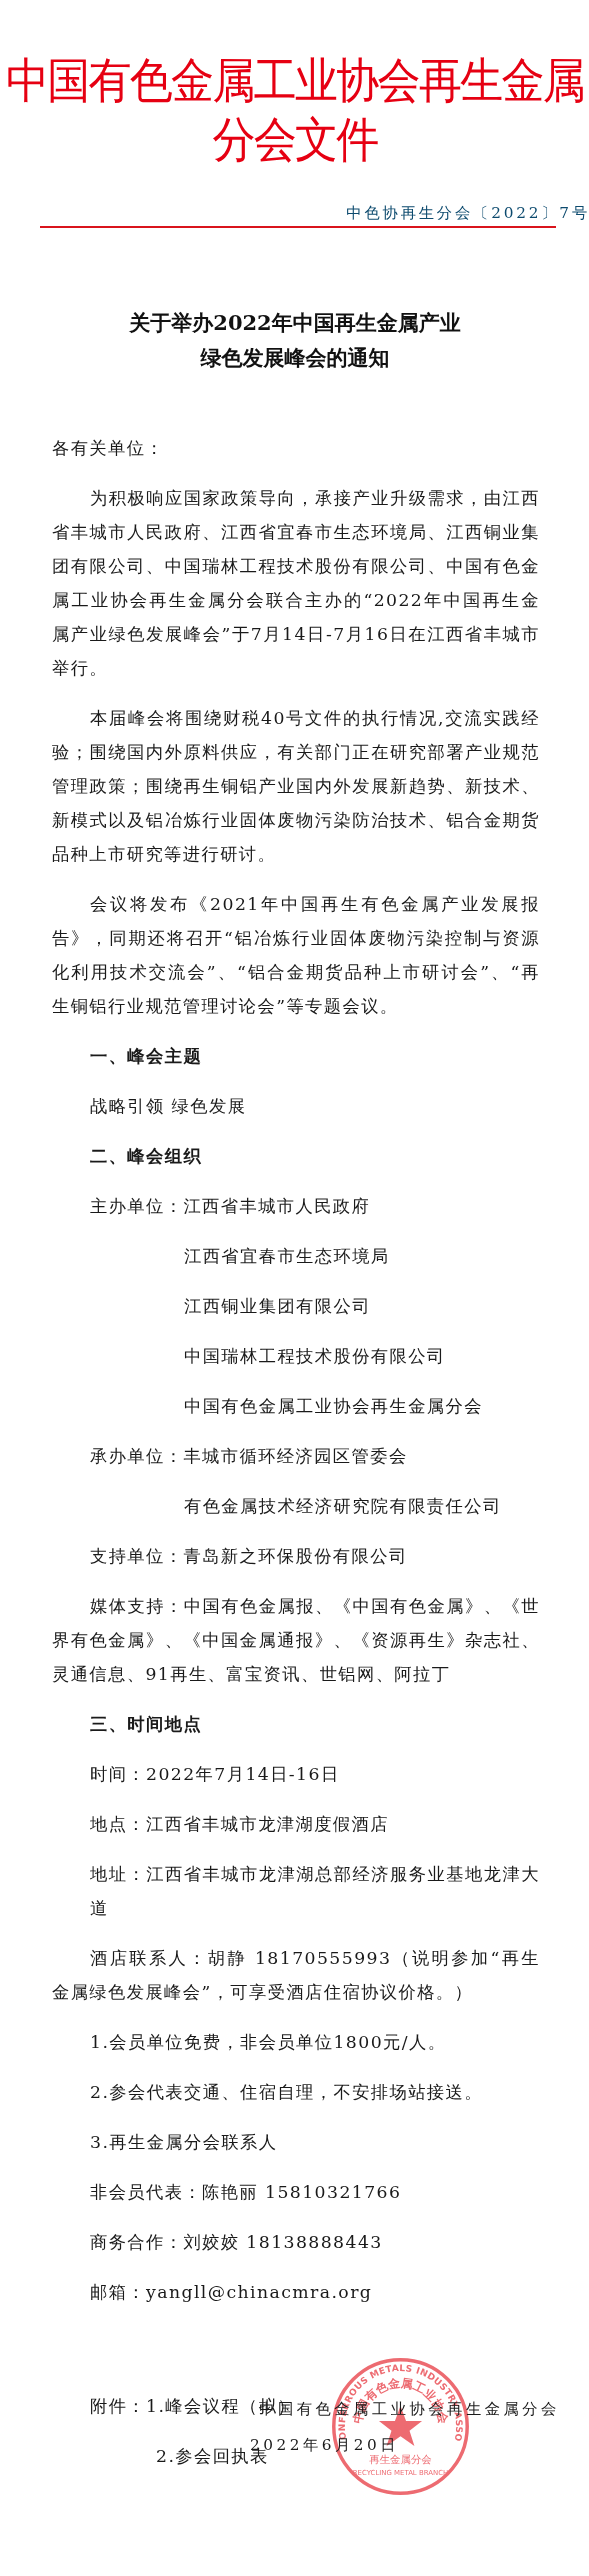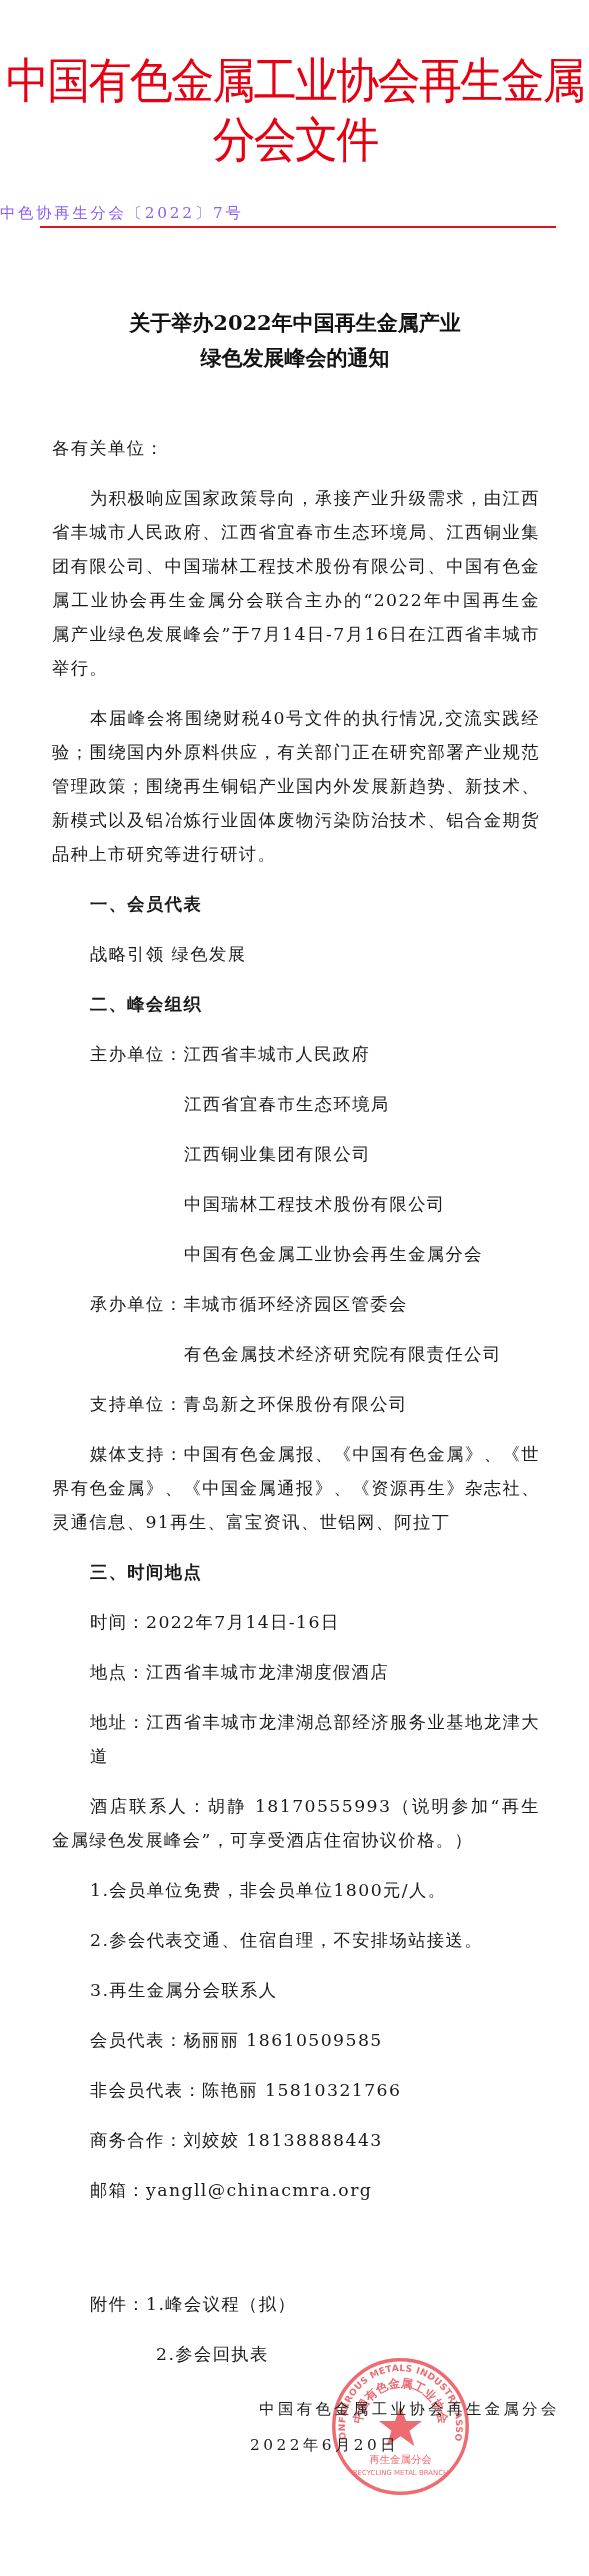--- a/index.html
+++ b/index.html
@@ -1,19 +1,19 @@
 <!DOCTYPE html>
 <html style="font-size:11px"><head>
 <meta charset="utf-8">
 <style>
   html,body{margin:0;padding:0;background:#fff;}
   body{width:590px;height:2576px;position:relative;overflow:hidden;font-family:"DejaVu Serif","Liberation Serif",serif;color:#1a1a1a;}
   .abs{position:absolute;}
   .red-head{left:0;width:590px;top:57px;text-align:center;color:#e60012;font-size:43px;line-height:53px;letter-spacing:-1.7px;font-family:"Liberation Serif","DejaVu Serif",serif;transform:scaleY(1.12);}
-  .docno{left:0;width:590px;top:203px;text-align:left;font-size:15.3px;line-height:21px;letter-spacing:2.8px;color:#8b5cf6;}
+  .docno{left:0;width:590px;top:203px;text-align:right;font-size:15.3px;line-height:21px;letter-spacing:2.8px;color:#0c4a6e;}
   .redline{left:40px;width:516px;top:226px;height:2.1px;background:#d9141c;}
   .title{left:0;width:590px;text-align:center;font-weight:bold;font-size:21px;line-height:35px;color:#111;}
   .t1{top:305px;}
   .t2{top:340px;}
   .body{left:36px;width:520px;top:415px;font-size:17.3px;line-height:34px;letter-spacing:1.4px;}
   .body p{margin:16px;text-align:justify;text-align-last:auto;}
   .ind{text-indent:38px;}
   .h{padding-left:38px;font-weight:bold;font-family:"DejaVu Sans","Liberation Sans",sans-serif;}
   .l1{padding-left:38px;}
   .sub{padding-left:132px;}
@@ -31,22 +31,23 @@
 <div class="abs docno">中色协再生分会〔2022〕7号</div>
 <div class="abs redline"></div>
 
 <div class="abs title t1">关于举办2022年中国再生金属产业</div>
 <div class="abs title t2">绿色发展峰会的通知</div>
 
 <div class="abs body">
   <p>各有关单位：</p>
   <p class="ind">为积极响应国家政策导向，承接产业升级需求，由江西省丰城市人民政府、江西省宜春市生态环境局、江西铜业集团有限公司、中国瑞林工程技术股份有限公司、中国有色金属工业协会再生金属分会联合主办的“2022年中国再生金属产业绿色发展峰会”于7月14日-7月16日在江西省丰城市举行。</p>
   <p class="ind">本届峰会将围绕财税40号文件的执行情况,交流实践经验；围绕国内外原料供应，有关部门正在研究部署产业规范管理政策；围绕再生铜铝产业国内外发展新趋势、新技术、新模式以及铝冶炼行业固体废物污染防治技术、铝合金期货品种上市研究等进行研讨。</p>
+  <p class="ind">会议将发布《2021年中国再生有色金属产业发展报告》，同期还将召开“铝冶炼行业固体废物污染控制与资源化利用技术交流会”、“铝合金期货品种上市研讨会”、“再生铜铝行业规范管理讨论会”等专题会议。</p>
 
-  <p class="h">一、会员代表</p>
+  <p class="h">一、峰会主题</p>
   <p class="l1">战略引领 绿色发展</p>
 
   <p class="h">二、峰会组织</p>
   <p class="l1"><span>主办单位：</span><span>江西省丰城市人民政府</span></p>
   <p class="sub">江西省宜春市生态环境局</p>
   <p class="sub">江西铜业集团有限公司</p>
   <p class="sub">中国瑞林工程技术股份有限公司</p>
   <p class="sub">中国有色金属工业协会再生金属分会</p>
   <p class="l1"><span>承办单位：</span><span>丰城市循环经济园区管委会</span></p>
   <p class="sub">有色金属技术经济研究院有限责任公司</p>
@@ -55,21 +56,20 @@
 
   <p class="h">三、时间地点</p>
   <p class="l1">时间：2022年7月14日-16日</p>
   <p class="l1">地点：江西省丰城市龙津湖度假酒店</p>
   <p class="l1">地址：江西省丰城市龙津湖总部经济服务业基地龙津大道</p>
   <p class="hang">酒店联系人：胡静 18170555993（说明参加“再生金属绿色发展峰会”，可享受酒店住宿协议价格。）</p>
 
   <p class="l1">1.会员单位免费，非会员单位1800元/人。</p>
   <p class="l1">2.参会代表交通、住宿自理，不安排场站接送。</p>
   <p class="l1">3.再生金属分会联系人</p>
-  <p class="l1">会员代表：杨丽丽  18610509585</p>
   <p class="l1">非会员代表：陈艳丽  15810321766</p>
   <p class="l1">商务合作：刘姣姣  18138888443</p>
   <p class="l1">邮箱：yangll@chinacmra.org</p>
 
   <div class="gap"></div>
   <p class="l1"><span>附件：</span><span>1.峰会议程（拟）</span></p>
   <p class="att2" style="padding-left:104px">2.参会回执表</p>
 </div>
 
 <svg class="abs seal" viewBox="0 0 200 200">

